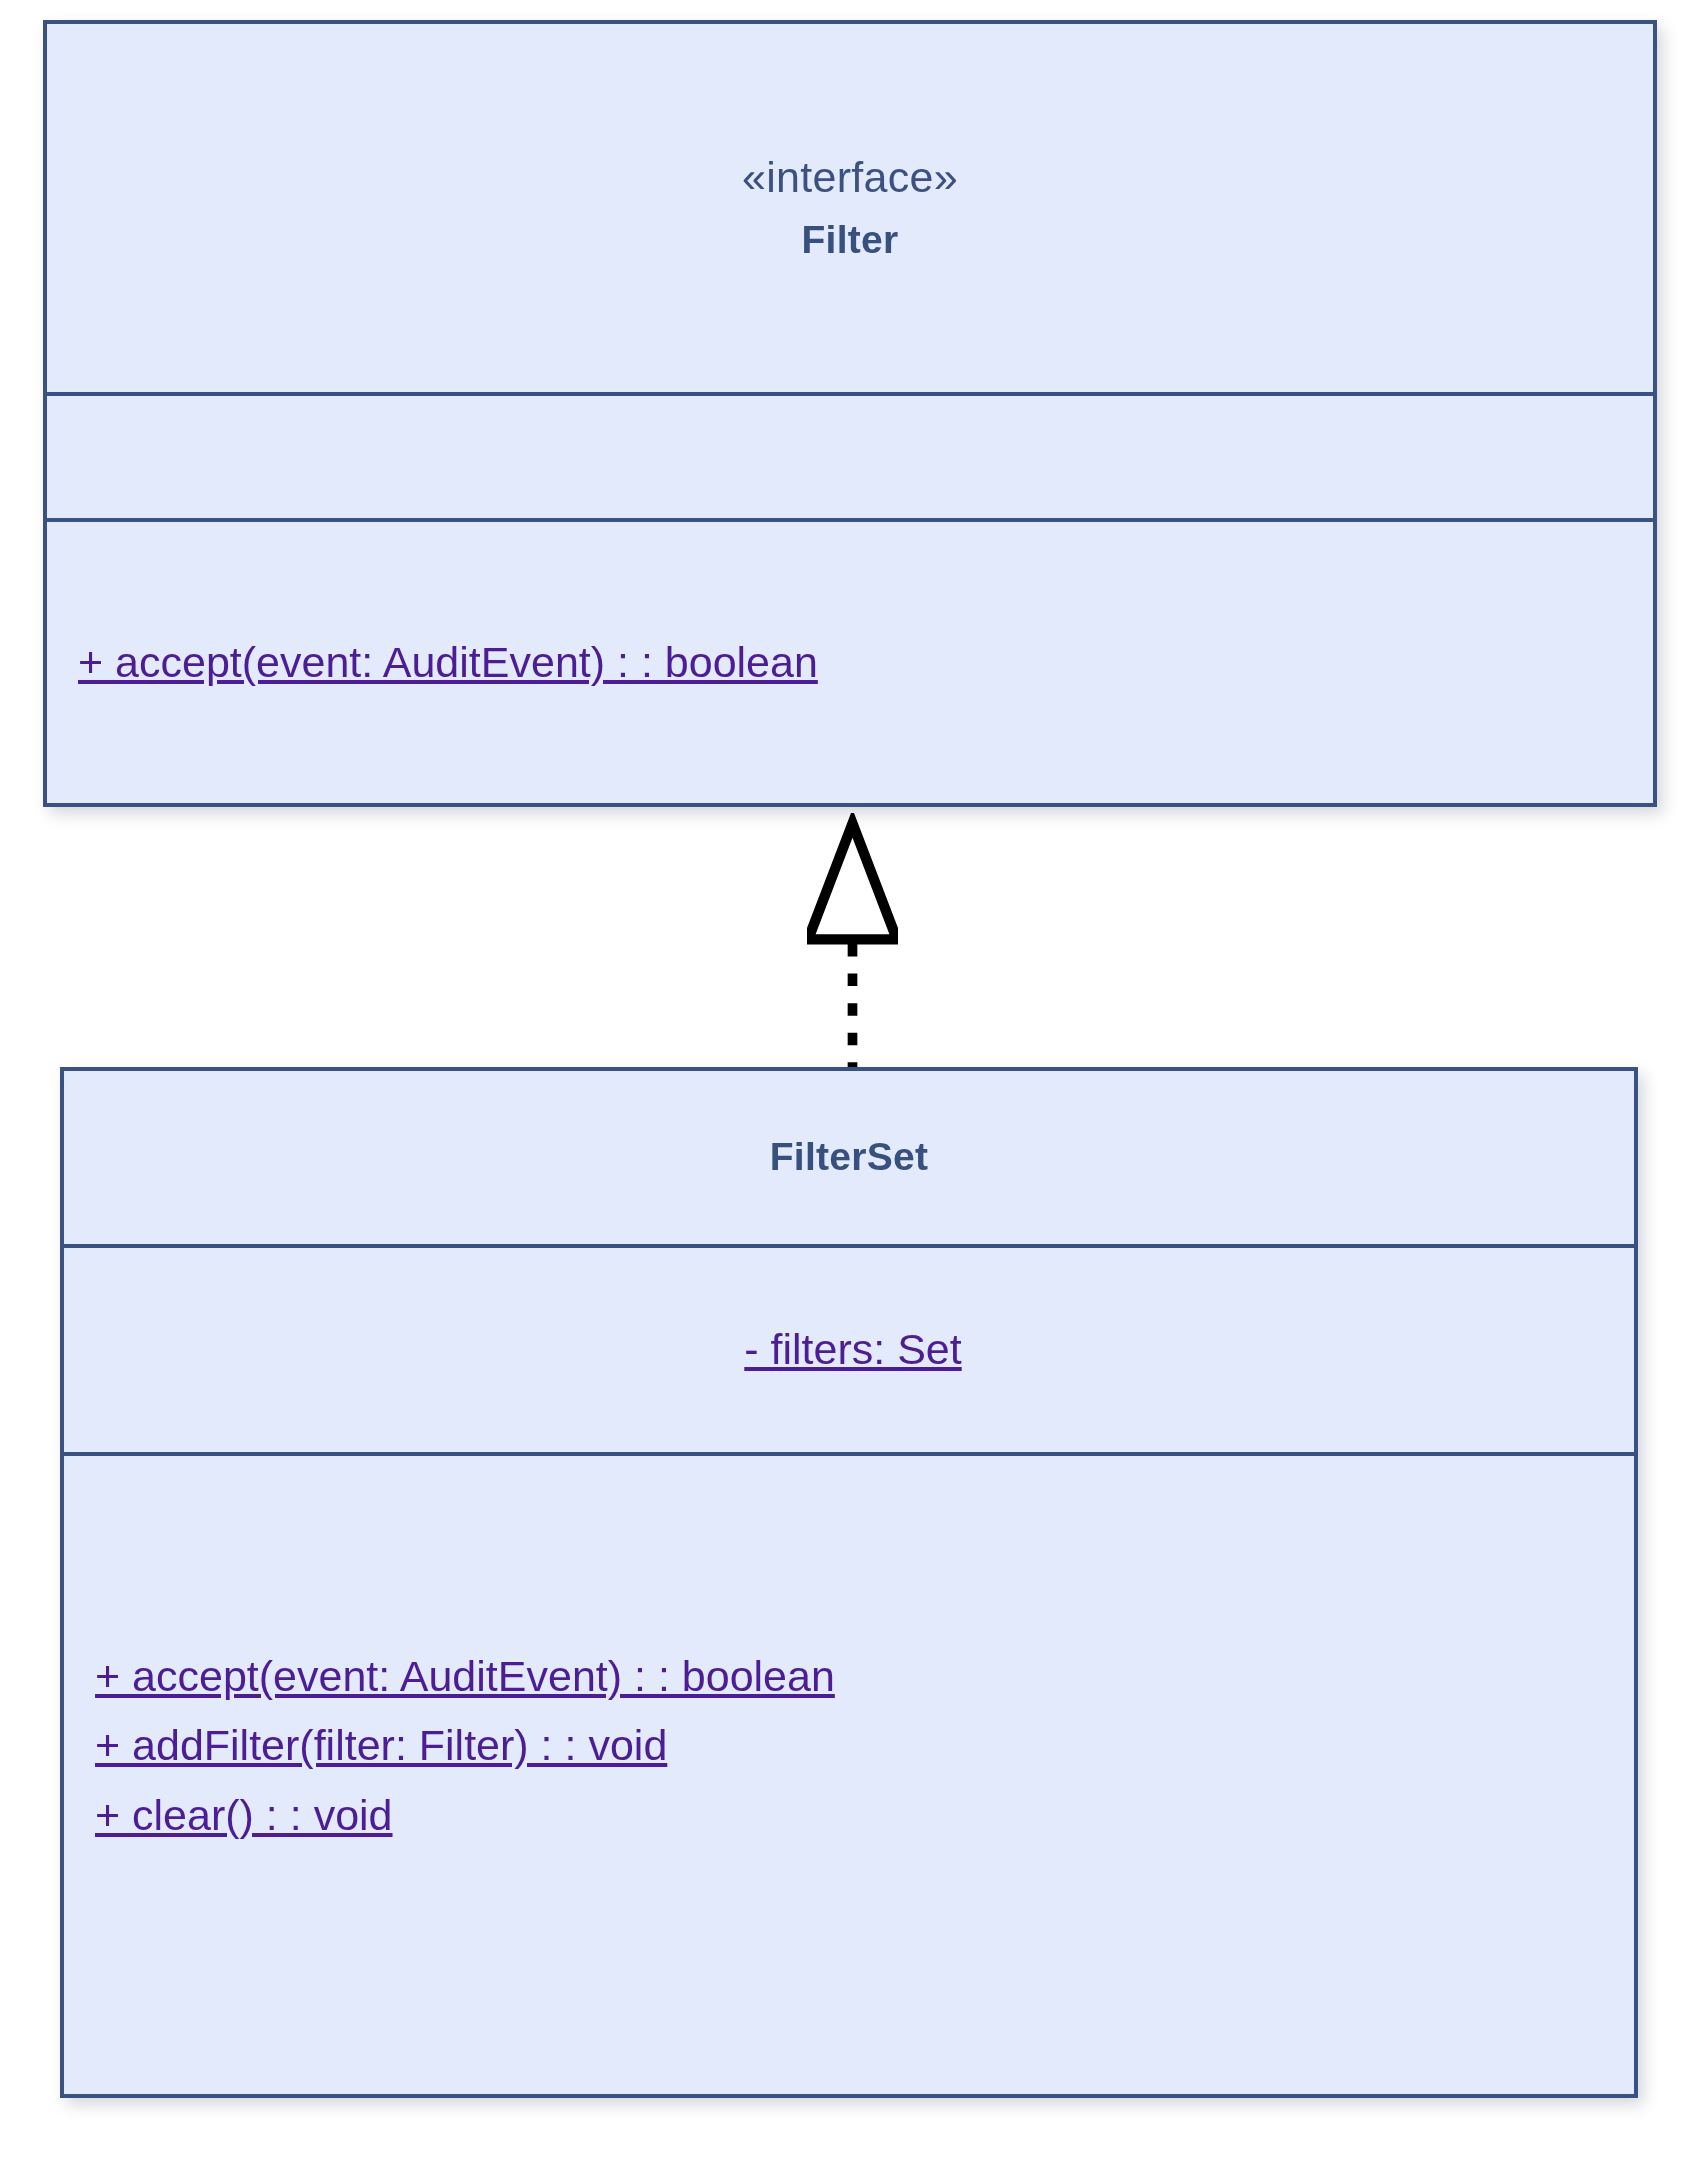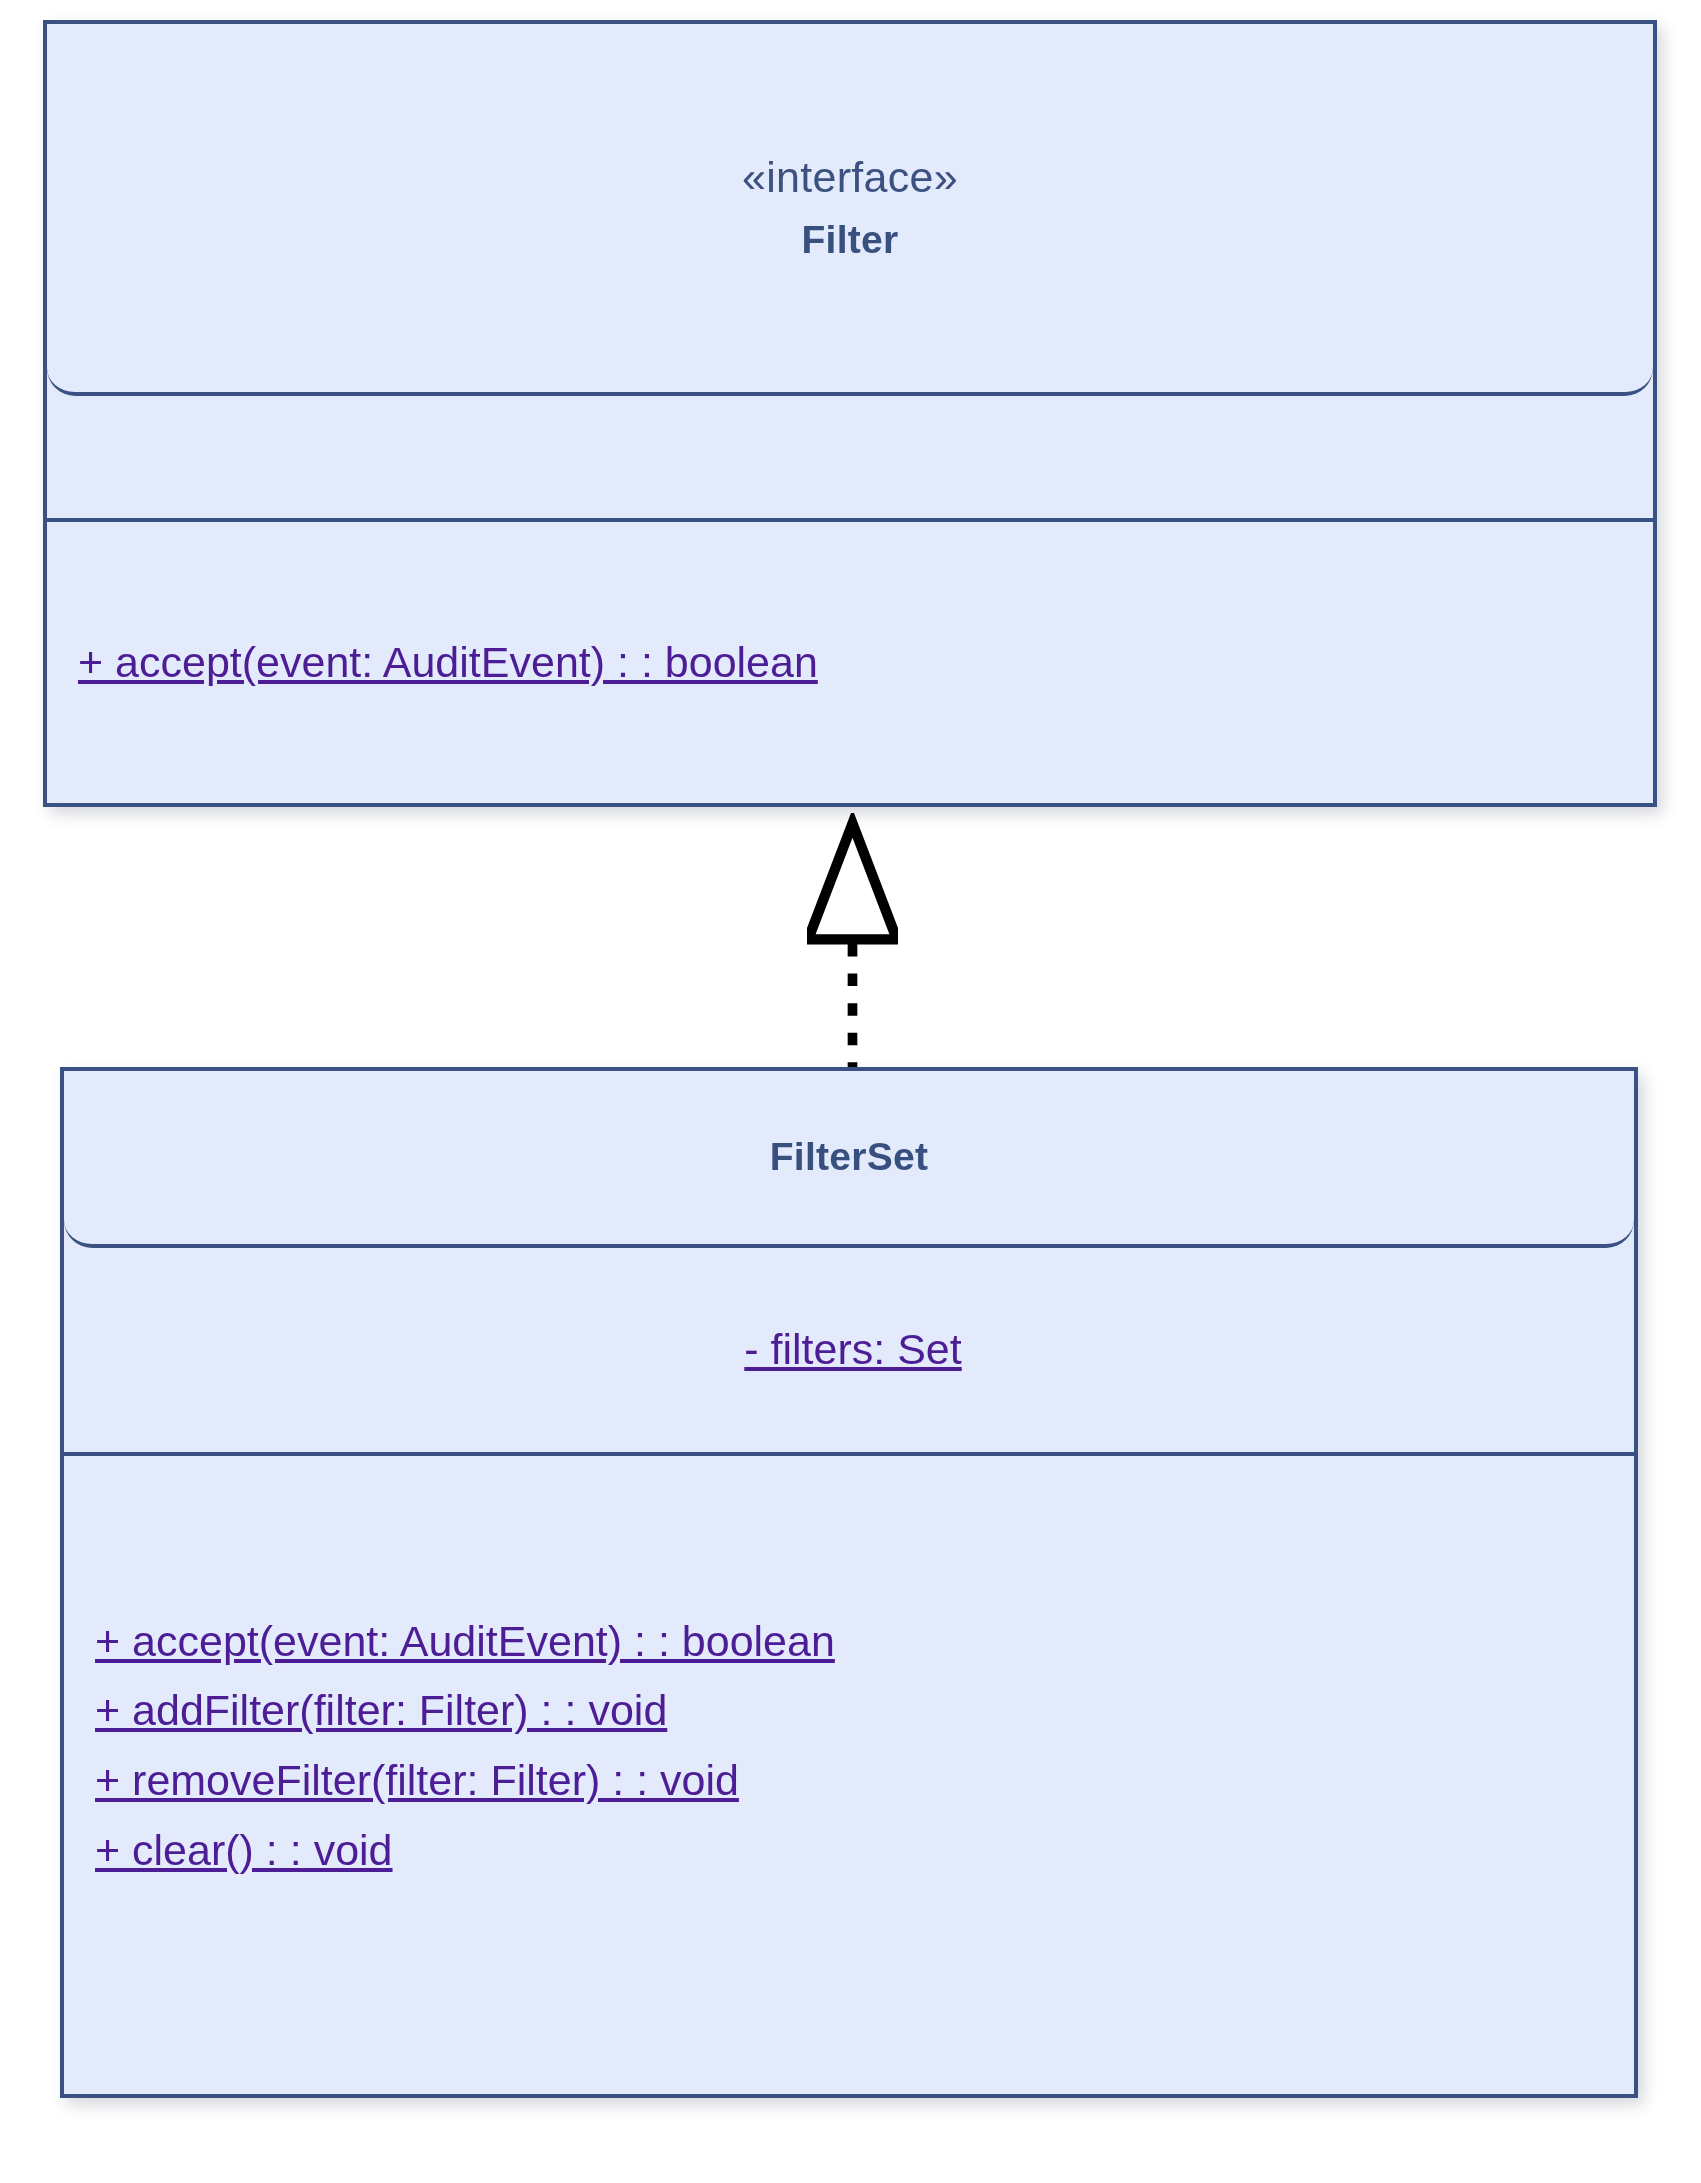--- a/index.html
+++ b/index.html
@@ -44,21 +44,20 @@
 
   .compartment-divider {
     border-bottom: 4px solid #3a5183;
     align-items: center;
   }
 
   
   .uml-header {
     align-items: center;
     text-align: center;
-    border-radius: 28px;
   }
   .stereotype-text {
     font-size: 43px;
     font-weight: normal;
     color: #3d5180;
     line-height: 1.05;
     letter-spacing: 0.3px;
   }
   .class-name-text {
     font-size: 39px;
@@ -128,19 +127,18 @@
       <div class="class-name-text class-name-solo">FilterSet</div>
     </div>
 
     <div class="uml-compartment uml-members compartment-divider" style="height:208px;">
       <div class="member-line">- filters: Set</div>
     </div>
 
     <div class="uml-compartment uml-members" style="height:580px;">
       <div class="member-line">+ accept(event: AuditEvent) : : boolean</div>
       <div class="member-line">+ addFilter(filter: Filter) : : void</div>
-      <div class="member-line">+ removeFilter(filter: Filter) : : void</div>
       <div class="member-line">+ clear() : : void</div>
     </div>
   </div>
 
 </div>
 
 
 </body></html>

